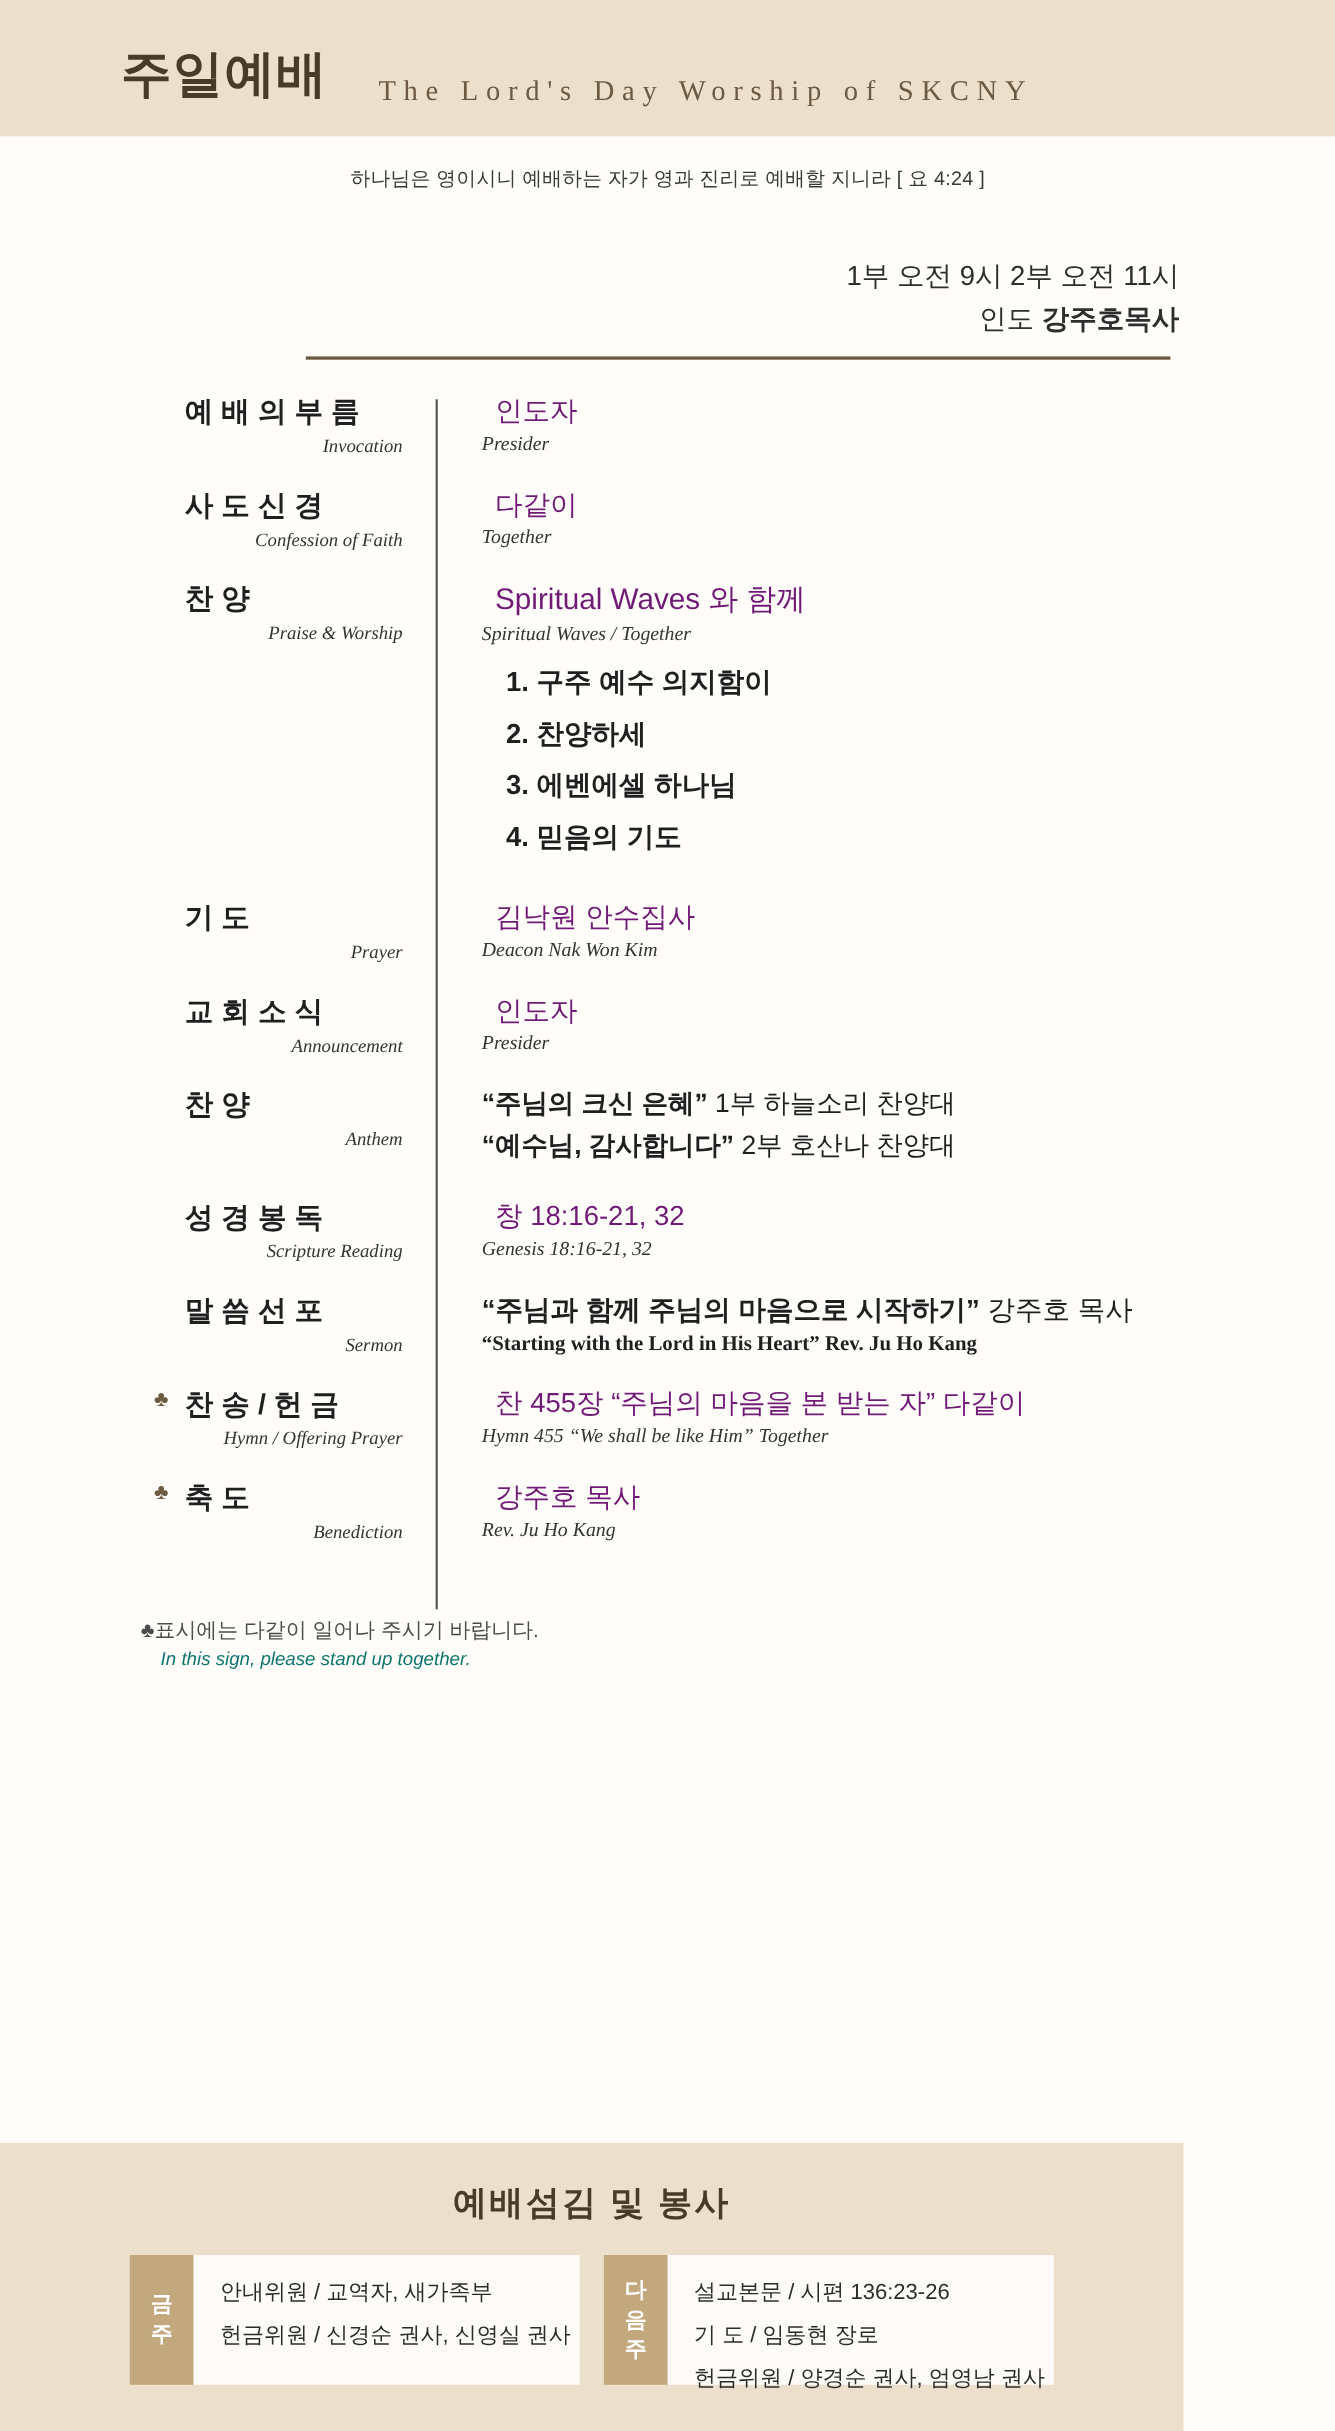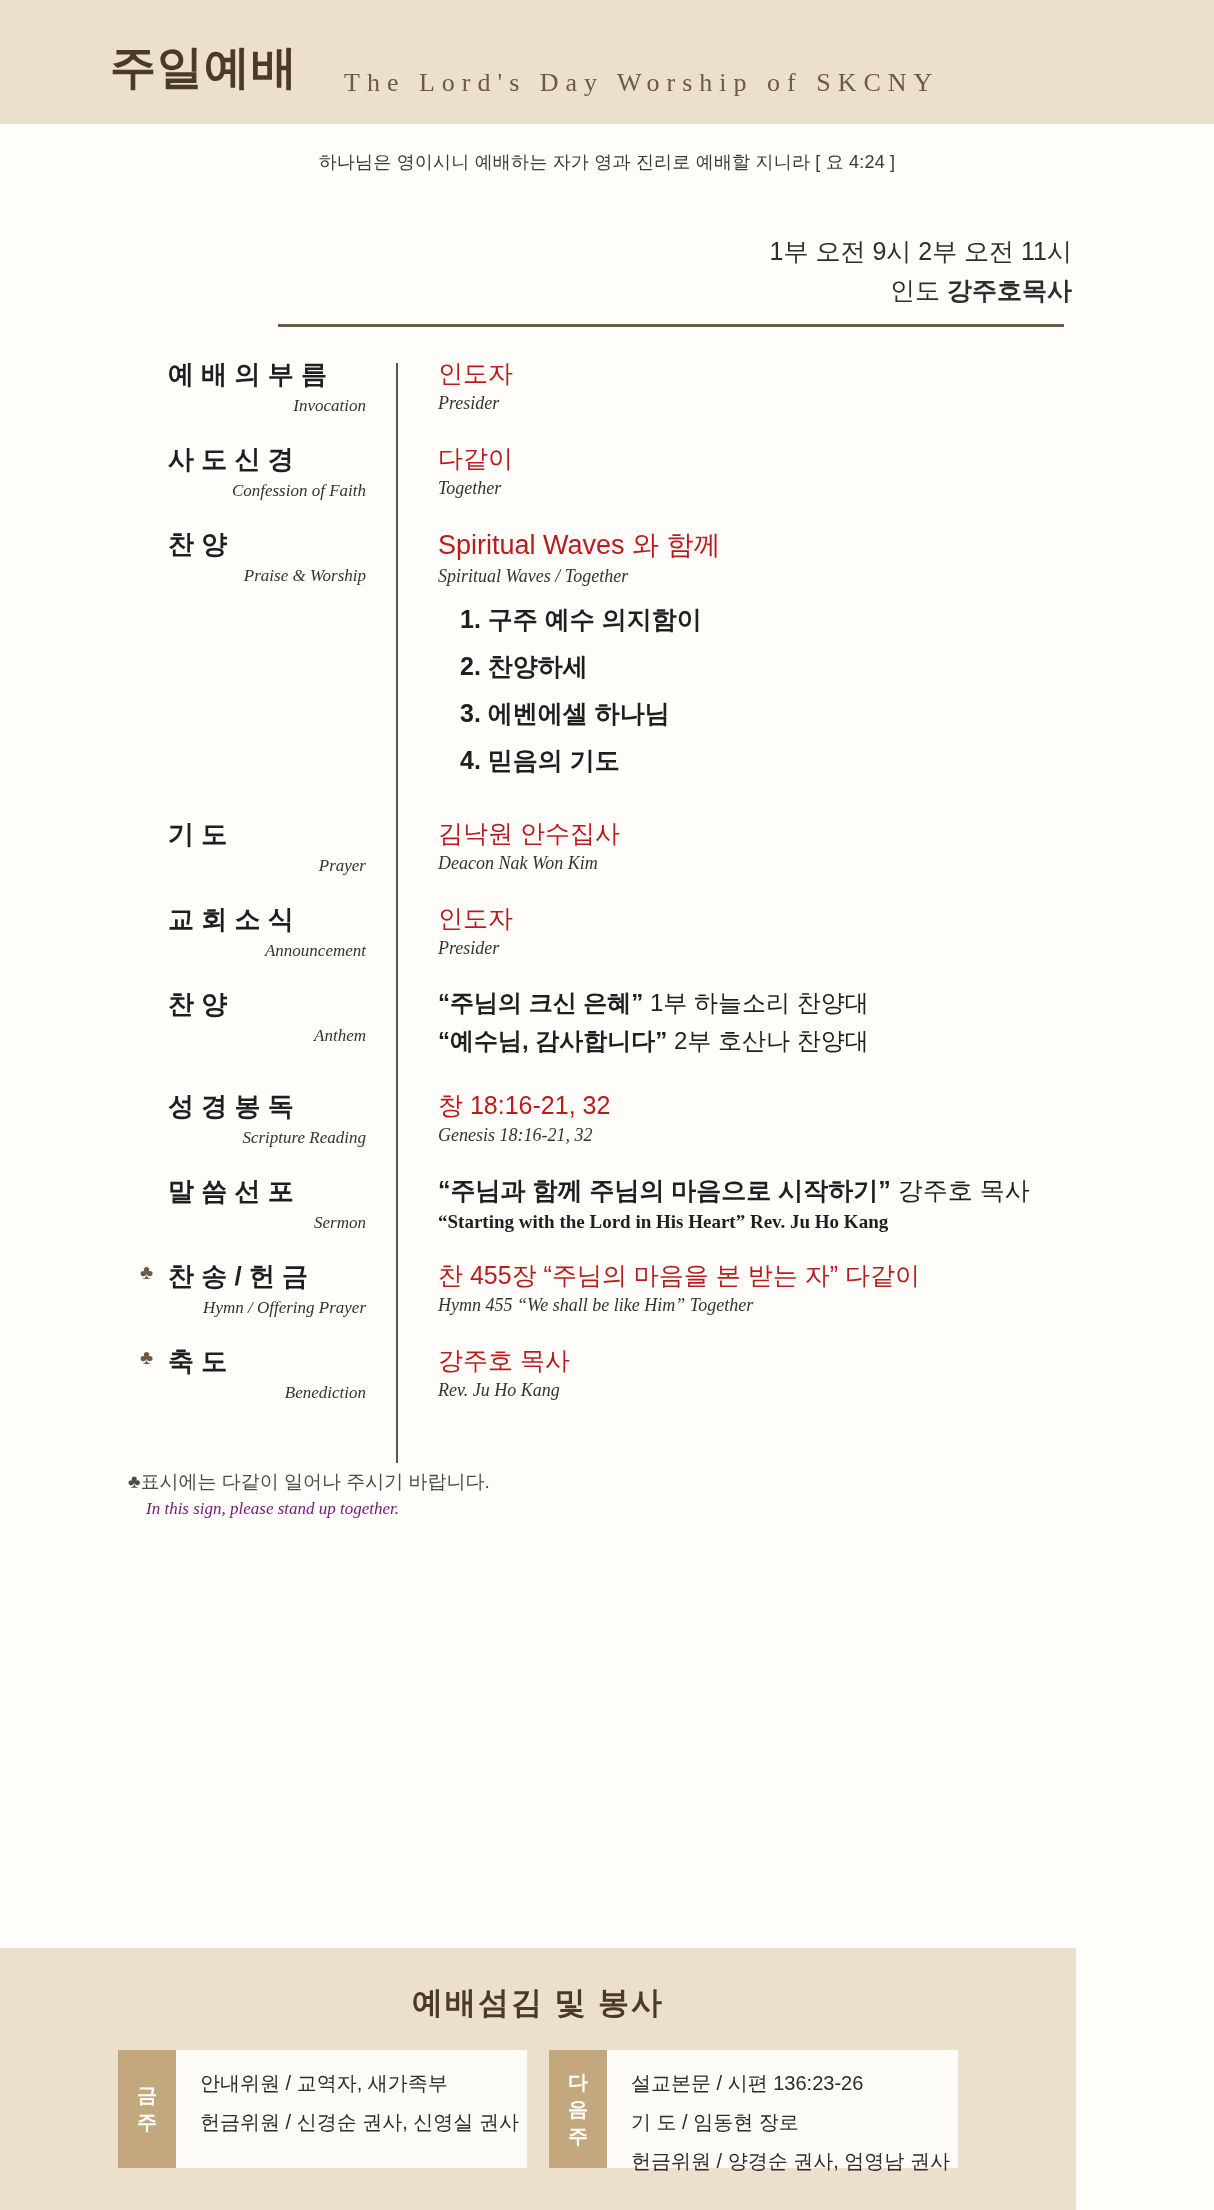--- a/index.html
+++ b/index.html
@@ -134,21 +134,22 @@
     top: 2px;
     font-size: 20px;
     color: #6d5a42;
   }
   .right {
     padding-left: 42px;
     flex: 1;
   }
   .right .ko {
     font-size: 25px;
-    color: #b91c1c;
+    color: #701a75;
+    margin-left: 12px;
   }
   .right .ko.big { font-size: 27px; }
   .right .en {
     font-size: 18px;
     font-style: italic;
     font-family: "Liberation Serif", serif;
     color: #333;
     margin-top: 3px;
   }
   .hymn-list {
@@ -180,22 +181,22 @@
   .note {
     margin: 66px 0 0 128px;
   }
   .note .ko {
     font-size: 19px;
     color: #4b4b4b;
   }
   .note .en {
     font-size: 17px;
     font-style: italic;
-    font-family: Liberation Serif, serif;
-    color: #701a75;
+    font-family: Liberation Sans, sans-serif;
+    color: #0f766e;
     margin-top: 4px;
     margin-left: 18px;
   }
 
   
   .footer {
     position: absolute;
     left: 0;
     bottom: 0;
     width: 1076px;

